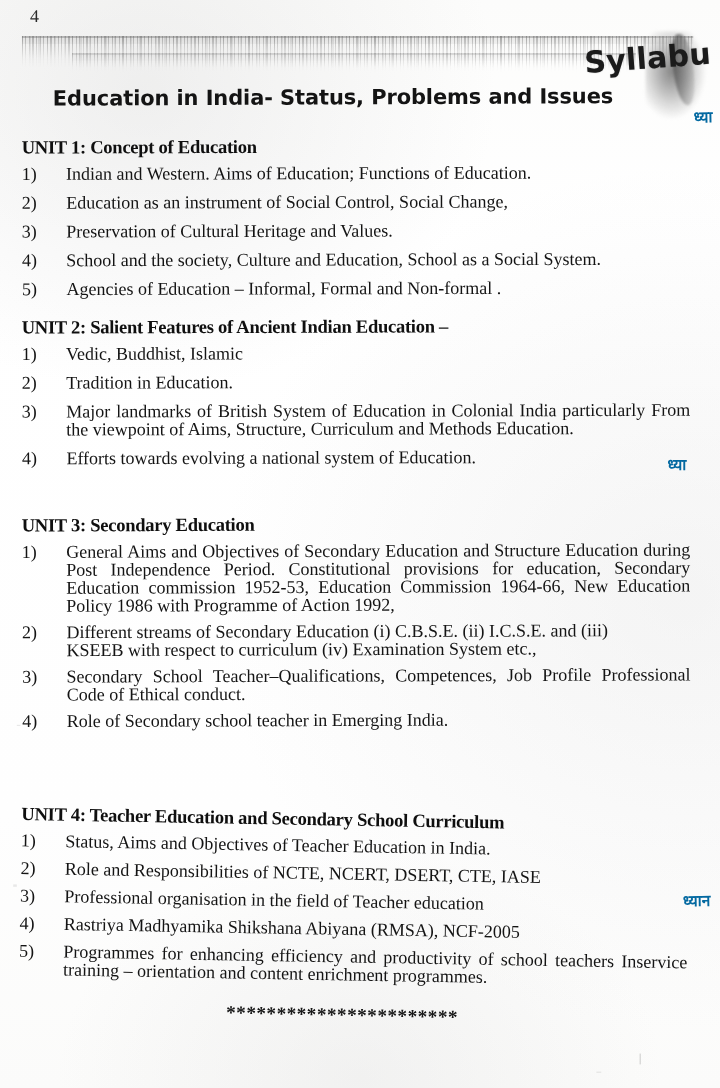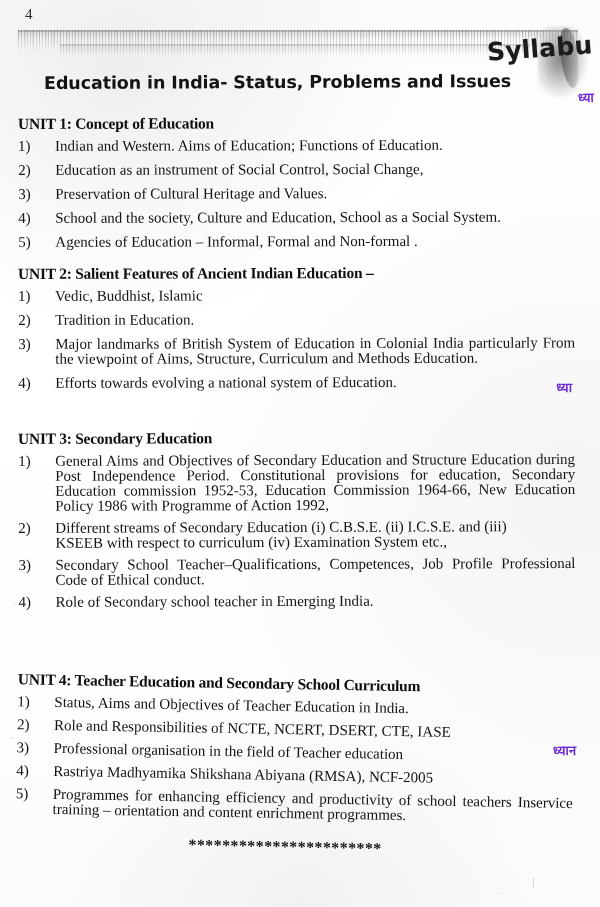--- a/index.html
+++ b/index.html
@@ -93,21 +93,21 @@
     transform: rotate(-4.2deg);
     white-space: nowrap;
     text-shadow: 0 0 1px rgba(0,0,0,0.30);
   }
   
   .devanagari {
     position: absolute;
     font-family: "DejaVu Sans", sans-serif;
     font-size: 13px;
     font-weight: 700;
-    color: #6d28d9;
+    color: #0369a1;
     white-space: nowrap;
   }
   
   .doc-title {
     position: absolute;
     left: 0;
     top: 72px;
     width: 555px;
     text-align: center;
     font-family: "DejaVu Sans", sans-serif;
@@ -187,21 +187,21 @@
   <div class="curl-shadow"></div>
   <div class="curl-edge"></div>
 
   <div class="page-number">4</div>
 
   <div class="syllabus-mark">Syllabu</div>
 
   <div id="margin-marks">
       <div class="devanagari" style="top: 88px; right: 6px; transform: rotate(-1deg);">ध्या</div>
       <div class="devanagari" style="top: 378px; right: 28px; transform: rotate(0deg);">ध्या</div>
-      <div class="devanagari" style="top: 741px; right: 24px; transform: rotate(-1deg); text-align: center;">ध्यान</div>
+      <div class="devanagari" style="top: 741px; right: 8px; transform: rotate(-1deg); text-align: center;">ध्यान</div>
     </div>
 
   <div class="doc-title">Education in India- Status, Problems and Issues</div>
 
   <div class="content" id="content">
       <div class="unit-block" style="top: 115px; transform: rotate(-0.15deg); transform-origin: 0px 0px;">
         <div class="unit-head">UNIT  1: Concept of Education</div>
         <div style="margin-top: 6px;">
           <div class="item" style="margin-bottom: 9px;">
             <span class="num">1)</span>

